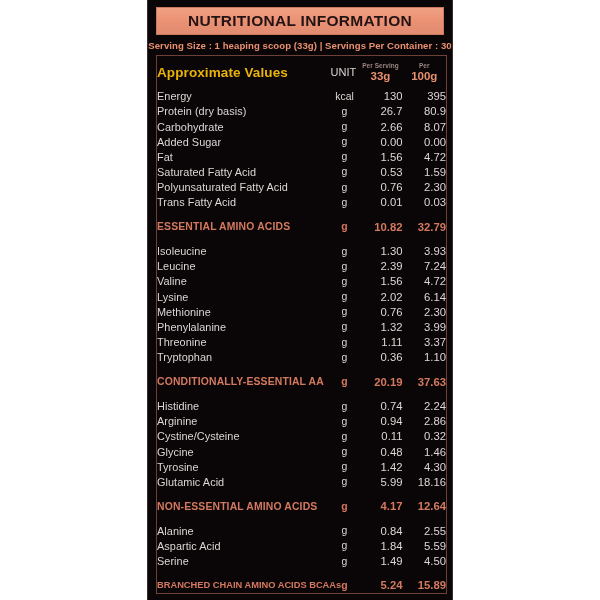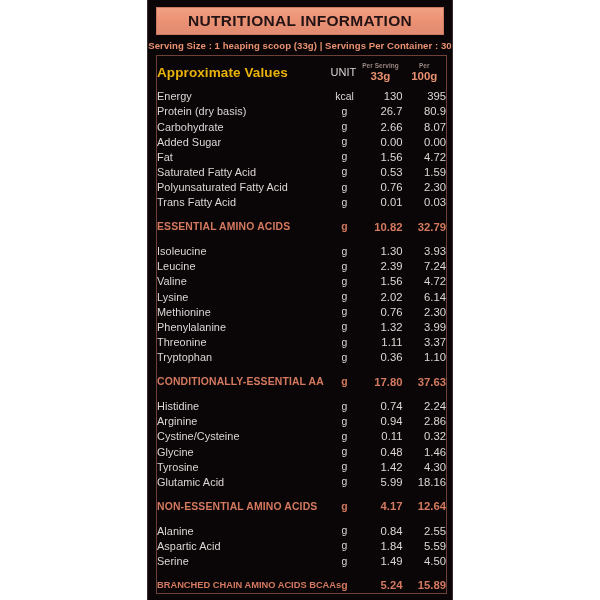--- a/index.html
+++ b/index.html
@@ -306,21 +306,21 @@
         </tr>
         <tr class="spacer-row">
           <td></td>
           <td class="cell-unit"></td>
           <td class="cell-val"></td>
           <td class="cell-val"></td>
         </tr>
         <tr class="data-row section-row">
           <td class="cell-name">CONDITIONALLY-ESSENTIAL AA</td>
           <td class="cell-unit">g</td>
-          <td class="cell-val">17.80</td>
+          <td class="cell-val">20.19</td>
           <td class="cell-val">37.63</td>
         </tr>
         <tr class="spacer-row">
           <td></td>
           <td class="cell-unit"></td>
           <td class="cell-val"></td>
           <td class="cell-val"></td>
         </tr>
         <tr class="data-row">
           <td class="cell-name">Histidine</td>

